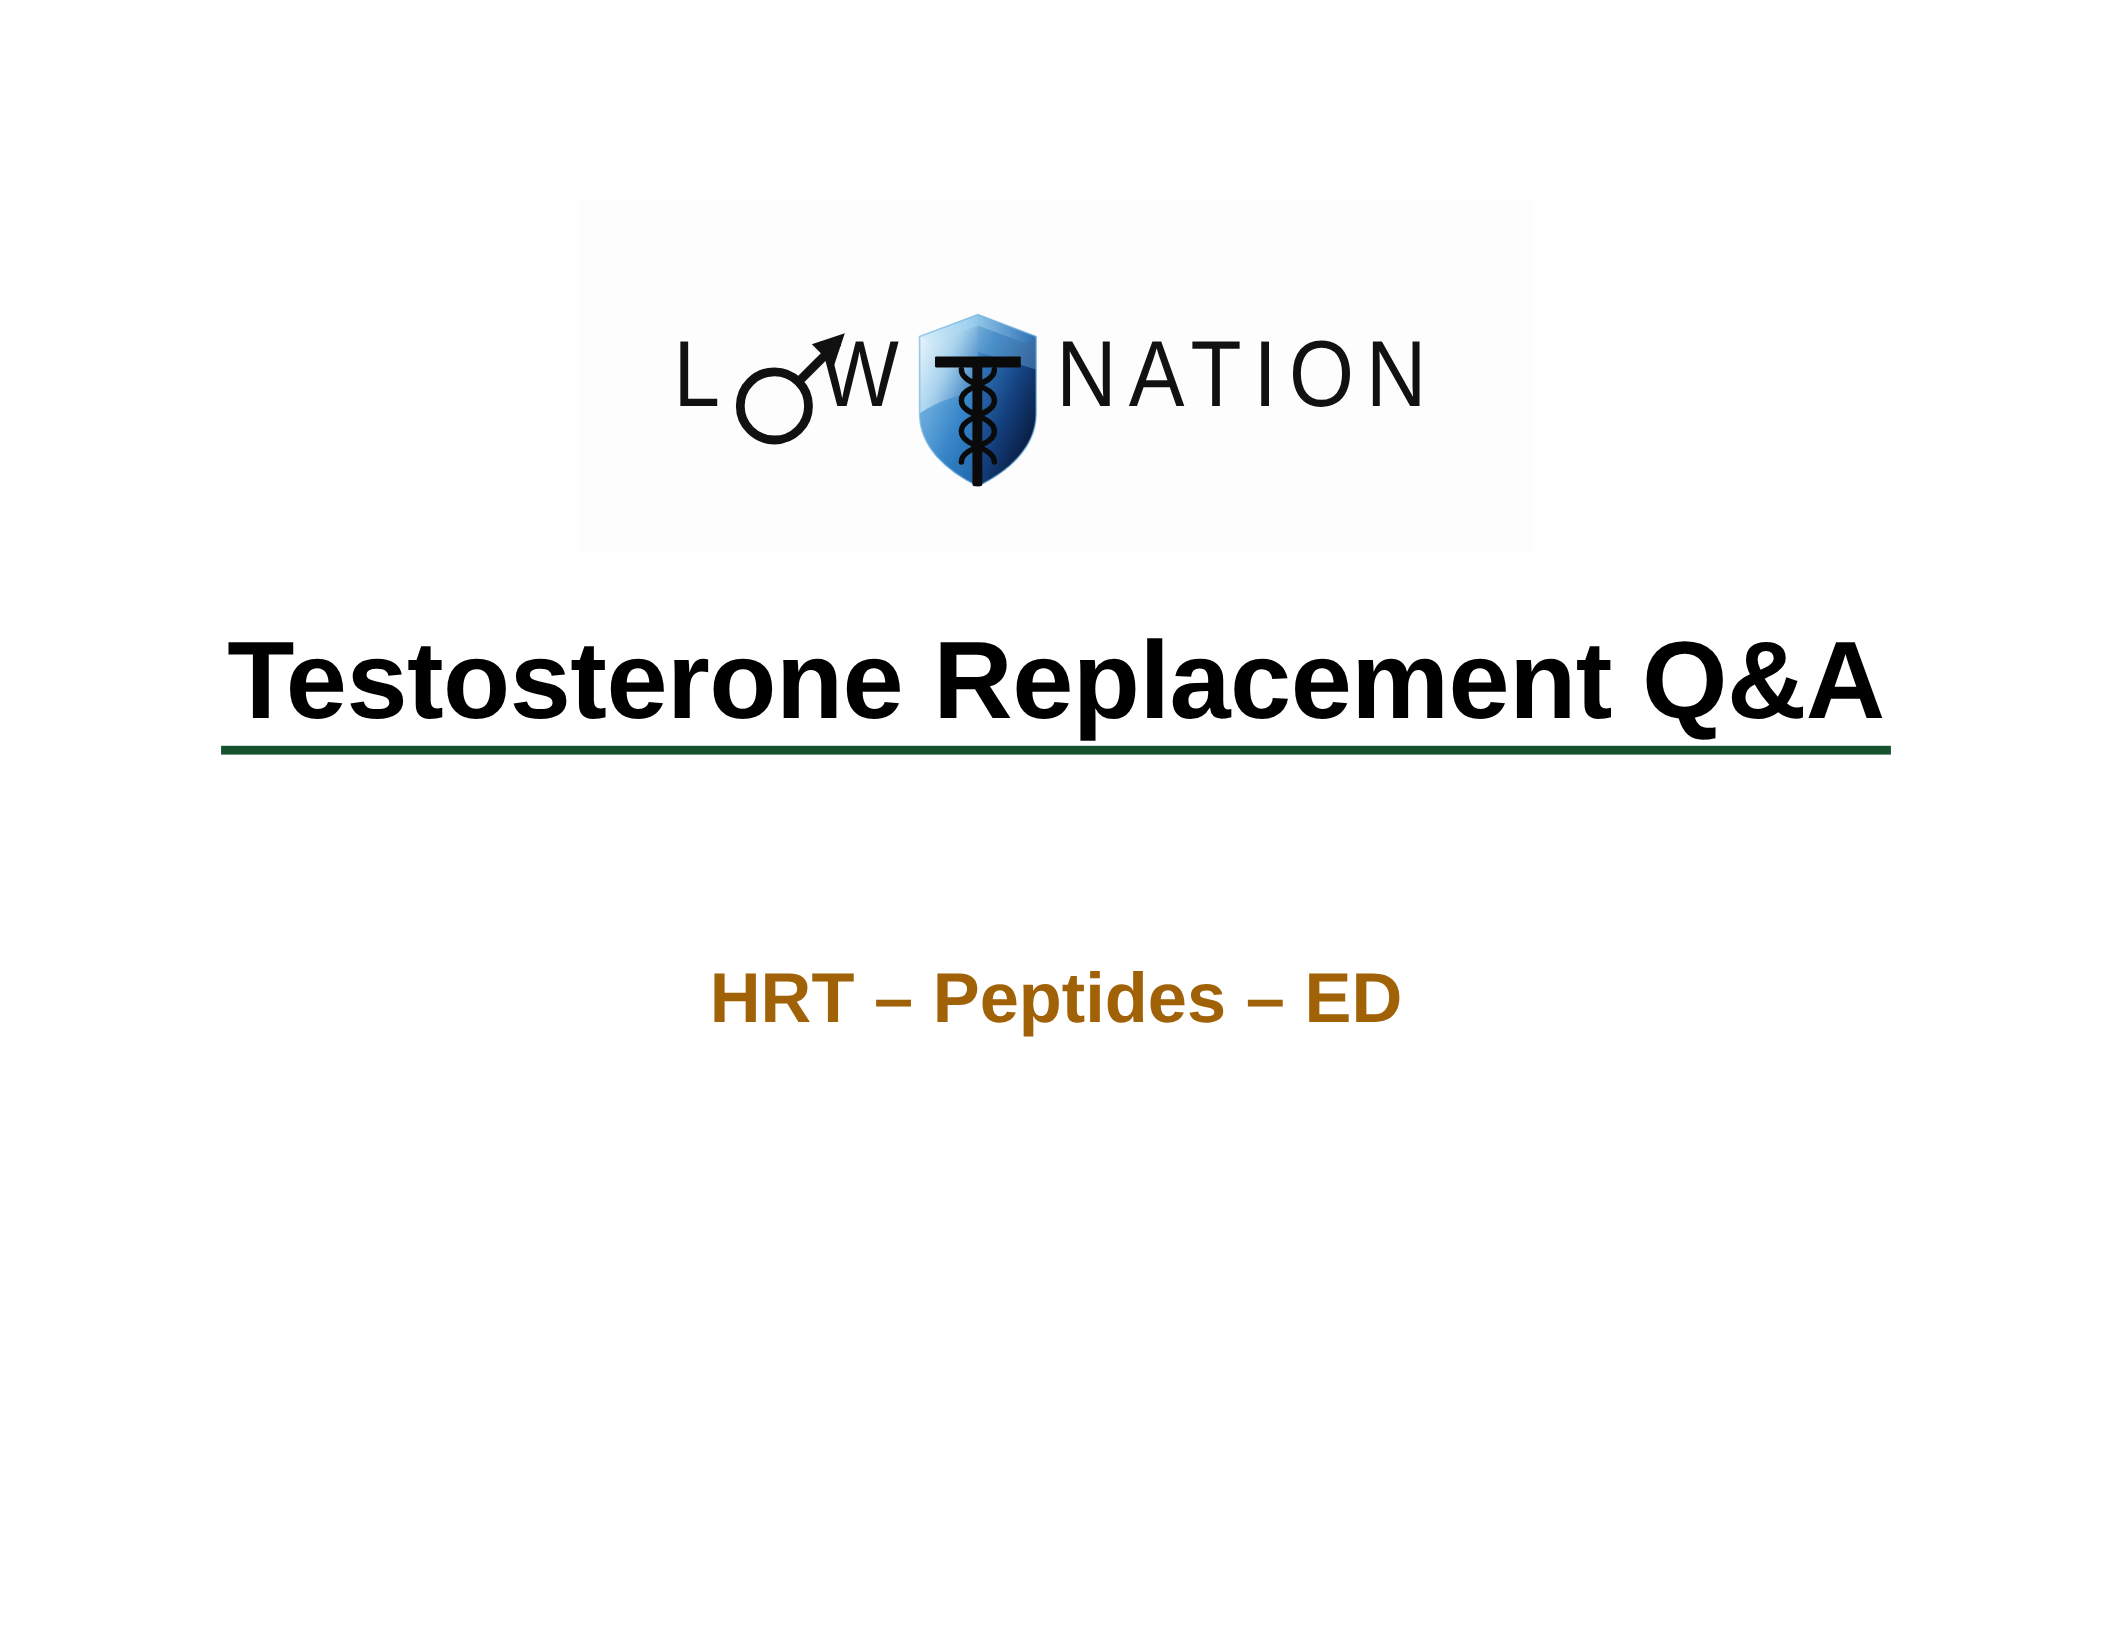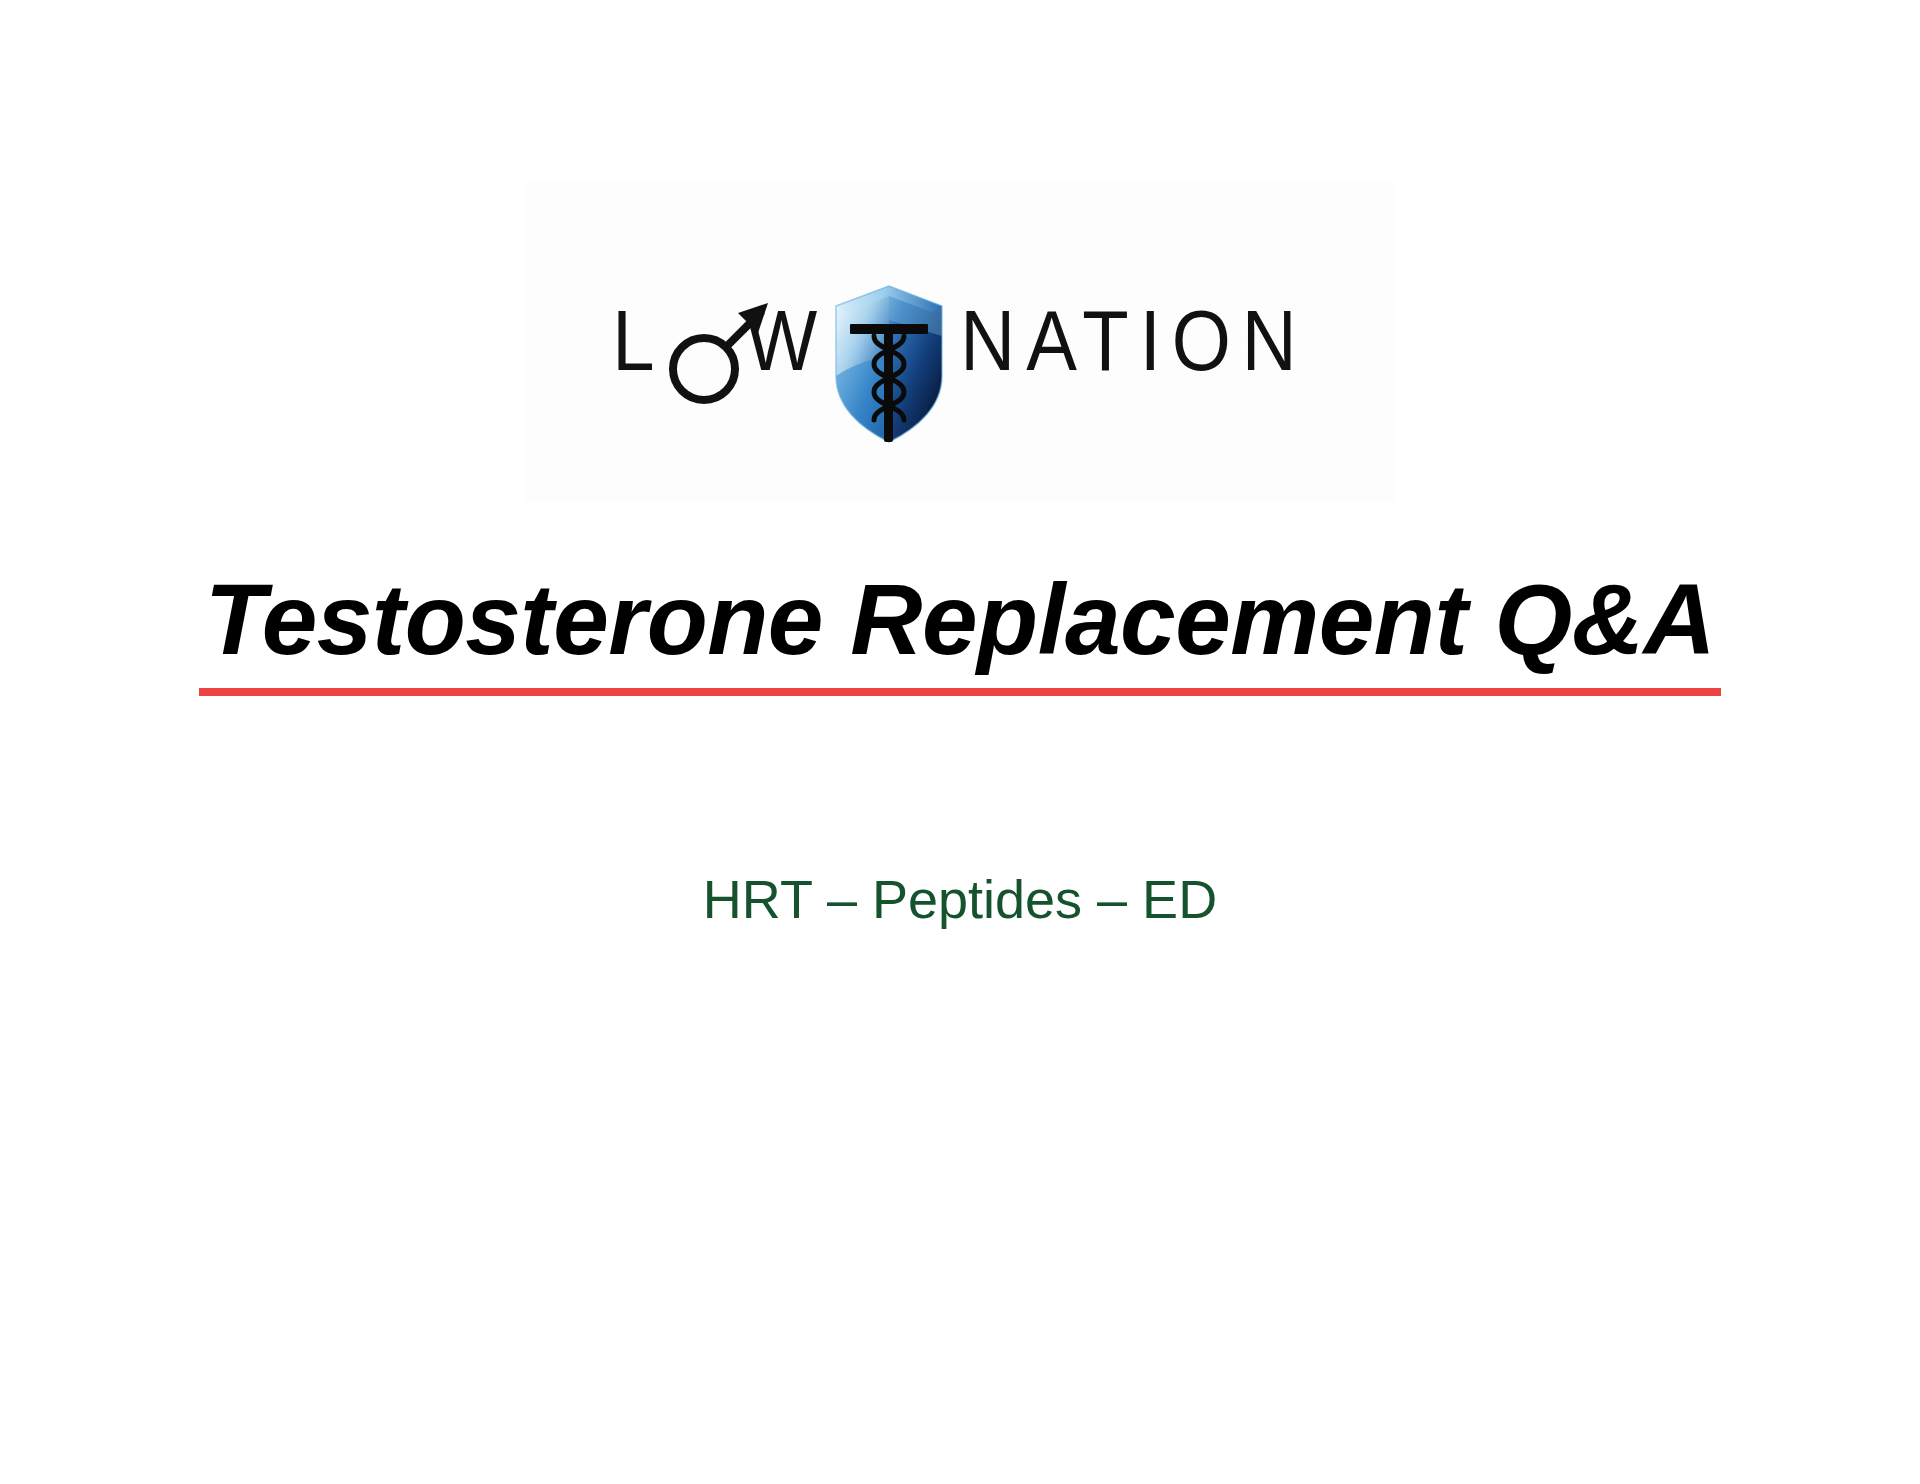--- a/index.html
+++ b/index.html
@@ -96,38 +96,37 @@
     font-family: "Liberation Sans", sans-serif;
     font-size: 100px;
     font-weight: bold;
     letter-spacing: -0.5px;
     color: #000000;
     line-height: 1.18;
     white-space: nowrap;
   }
   .title-underline-text {
     display: inline-block;
-    border-bottom: 8px solid #ef4444;
-    padding: 0 6px 10px 6px;
-    font-style: italic;
+    border-bottom: 8px solid #14532d;
+    padding: 0 6px 0 6px;
   }
 
   
   .body-lines {
     position: absolute;
     left: 0;
     right: 0;
     top: 855px;
     text-align: center;
   }
   .body-line {
     font-family: "Liberation Sans", sans-serif;
-    font-size: 54px;
-    font-weight: 400;
-    color: #14532d;
+    font-size: 64px;
+    font-weight: 700;
+    color: #a16207;
     line-height: 1.65;
     white-space: nowrap;
   }
 </style>
 </head>
 <body>
 
 <div class="slide">
 
   <div class="logo-block">

